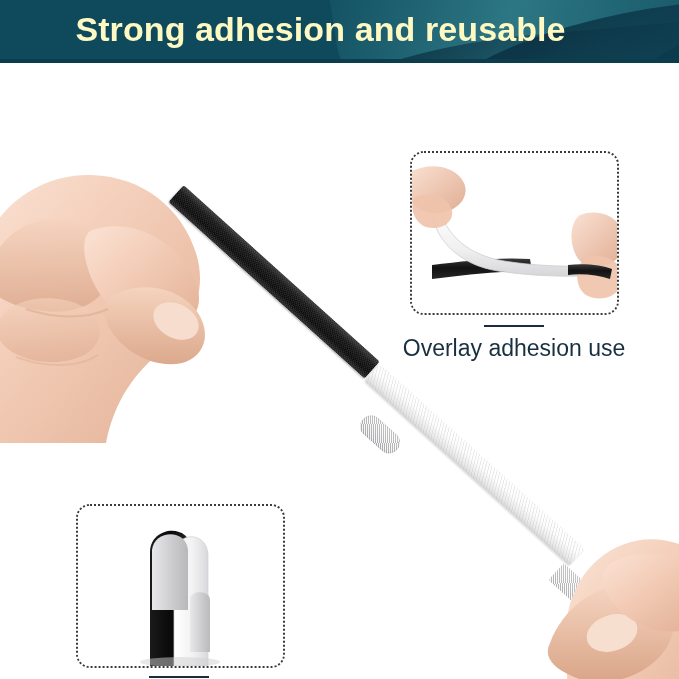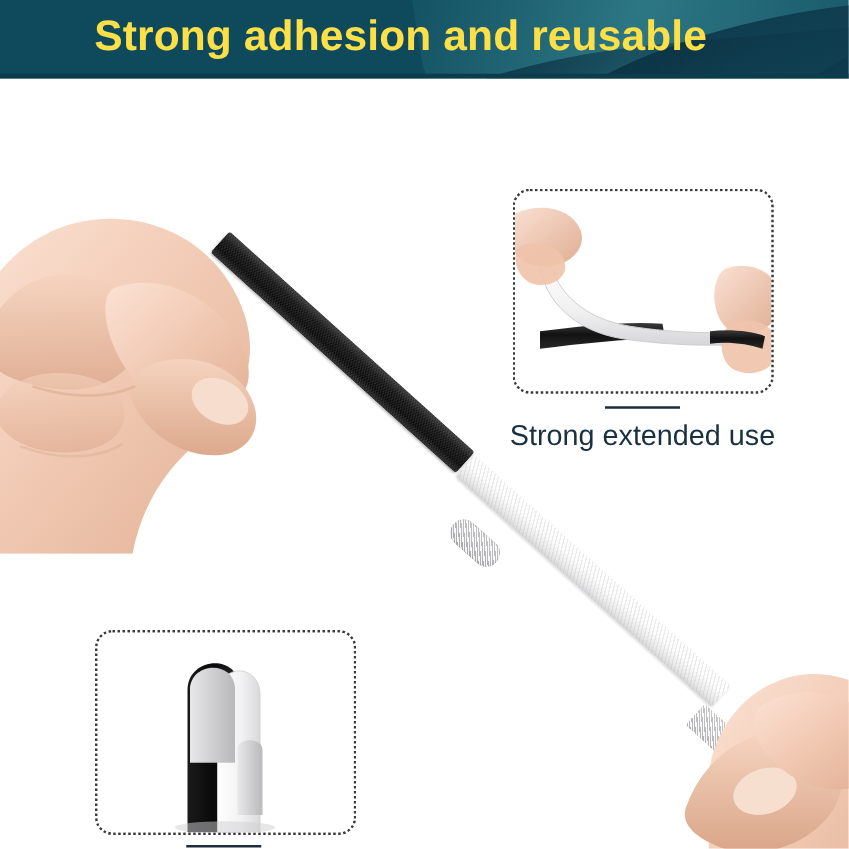--- a/index.html
+++ b/index.html
@@ -64,21 +64,21 @@
     background: #0b3d4d;
   }
   .header-title {
     position: absolute;
     left: 0;
     top: 0;
     width: 641px;
     height: 59px;
     line-height: 59px;
     text-align: center;
-    color: #fde047;
+    color: #fef9c3;
     font-size: 34px;
     font-weight: bold;
     letter-spacing: 0.1px;
     white-space: nowrap;
     z-index: 4;
   }
 
   
   .stage {
     position: absolute;
@@ -308,21 +308,21 @@
                C 158 106, 154 72, 168 62 Z" fill="url(#insSkin)"></path>
       <path d="M 176 104 C 196 100, 212 110, 210 128 C 208 144, 188 150, 174 142
                C 162 134, 162 110, 176 104 Z" fill="#f0c3ab" opacity="0.92"></path>
 
       <path d="M 156 112 C 172 110, 190 112, 200 116 L 198 126 C 186 122, 170 120, 156 122 Z" fill="url(#insBlack)"></path>
     </svg>
   </div>
 
   <div class="caption-block caption-topright">
     <div class="caption-rule"></div>
-    <div class="caption-text">Strong extended use</div>
+    <div class="caption-text">Overlay adhesion use</div>
   </div>
 
   <div class="inset inset-bottomleft">
     <svg viewBox="0 0 205 160" width="205" height="160">
       <defs>
         <linearGradient id="loopWhite" x1="0" y1="0" x2="1" y2="0">
           <stop offset="0%" stop-color="#ffffff"></stop>
           <stop offset="55%" stop-color="#f2f2f3"></stop>
           <stop offset="100%" stop-color="#d9d9db"></stop>
         </linearGradient>

